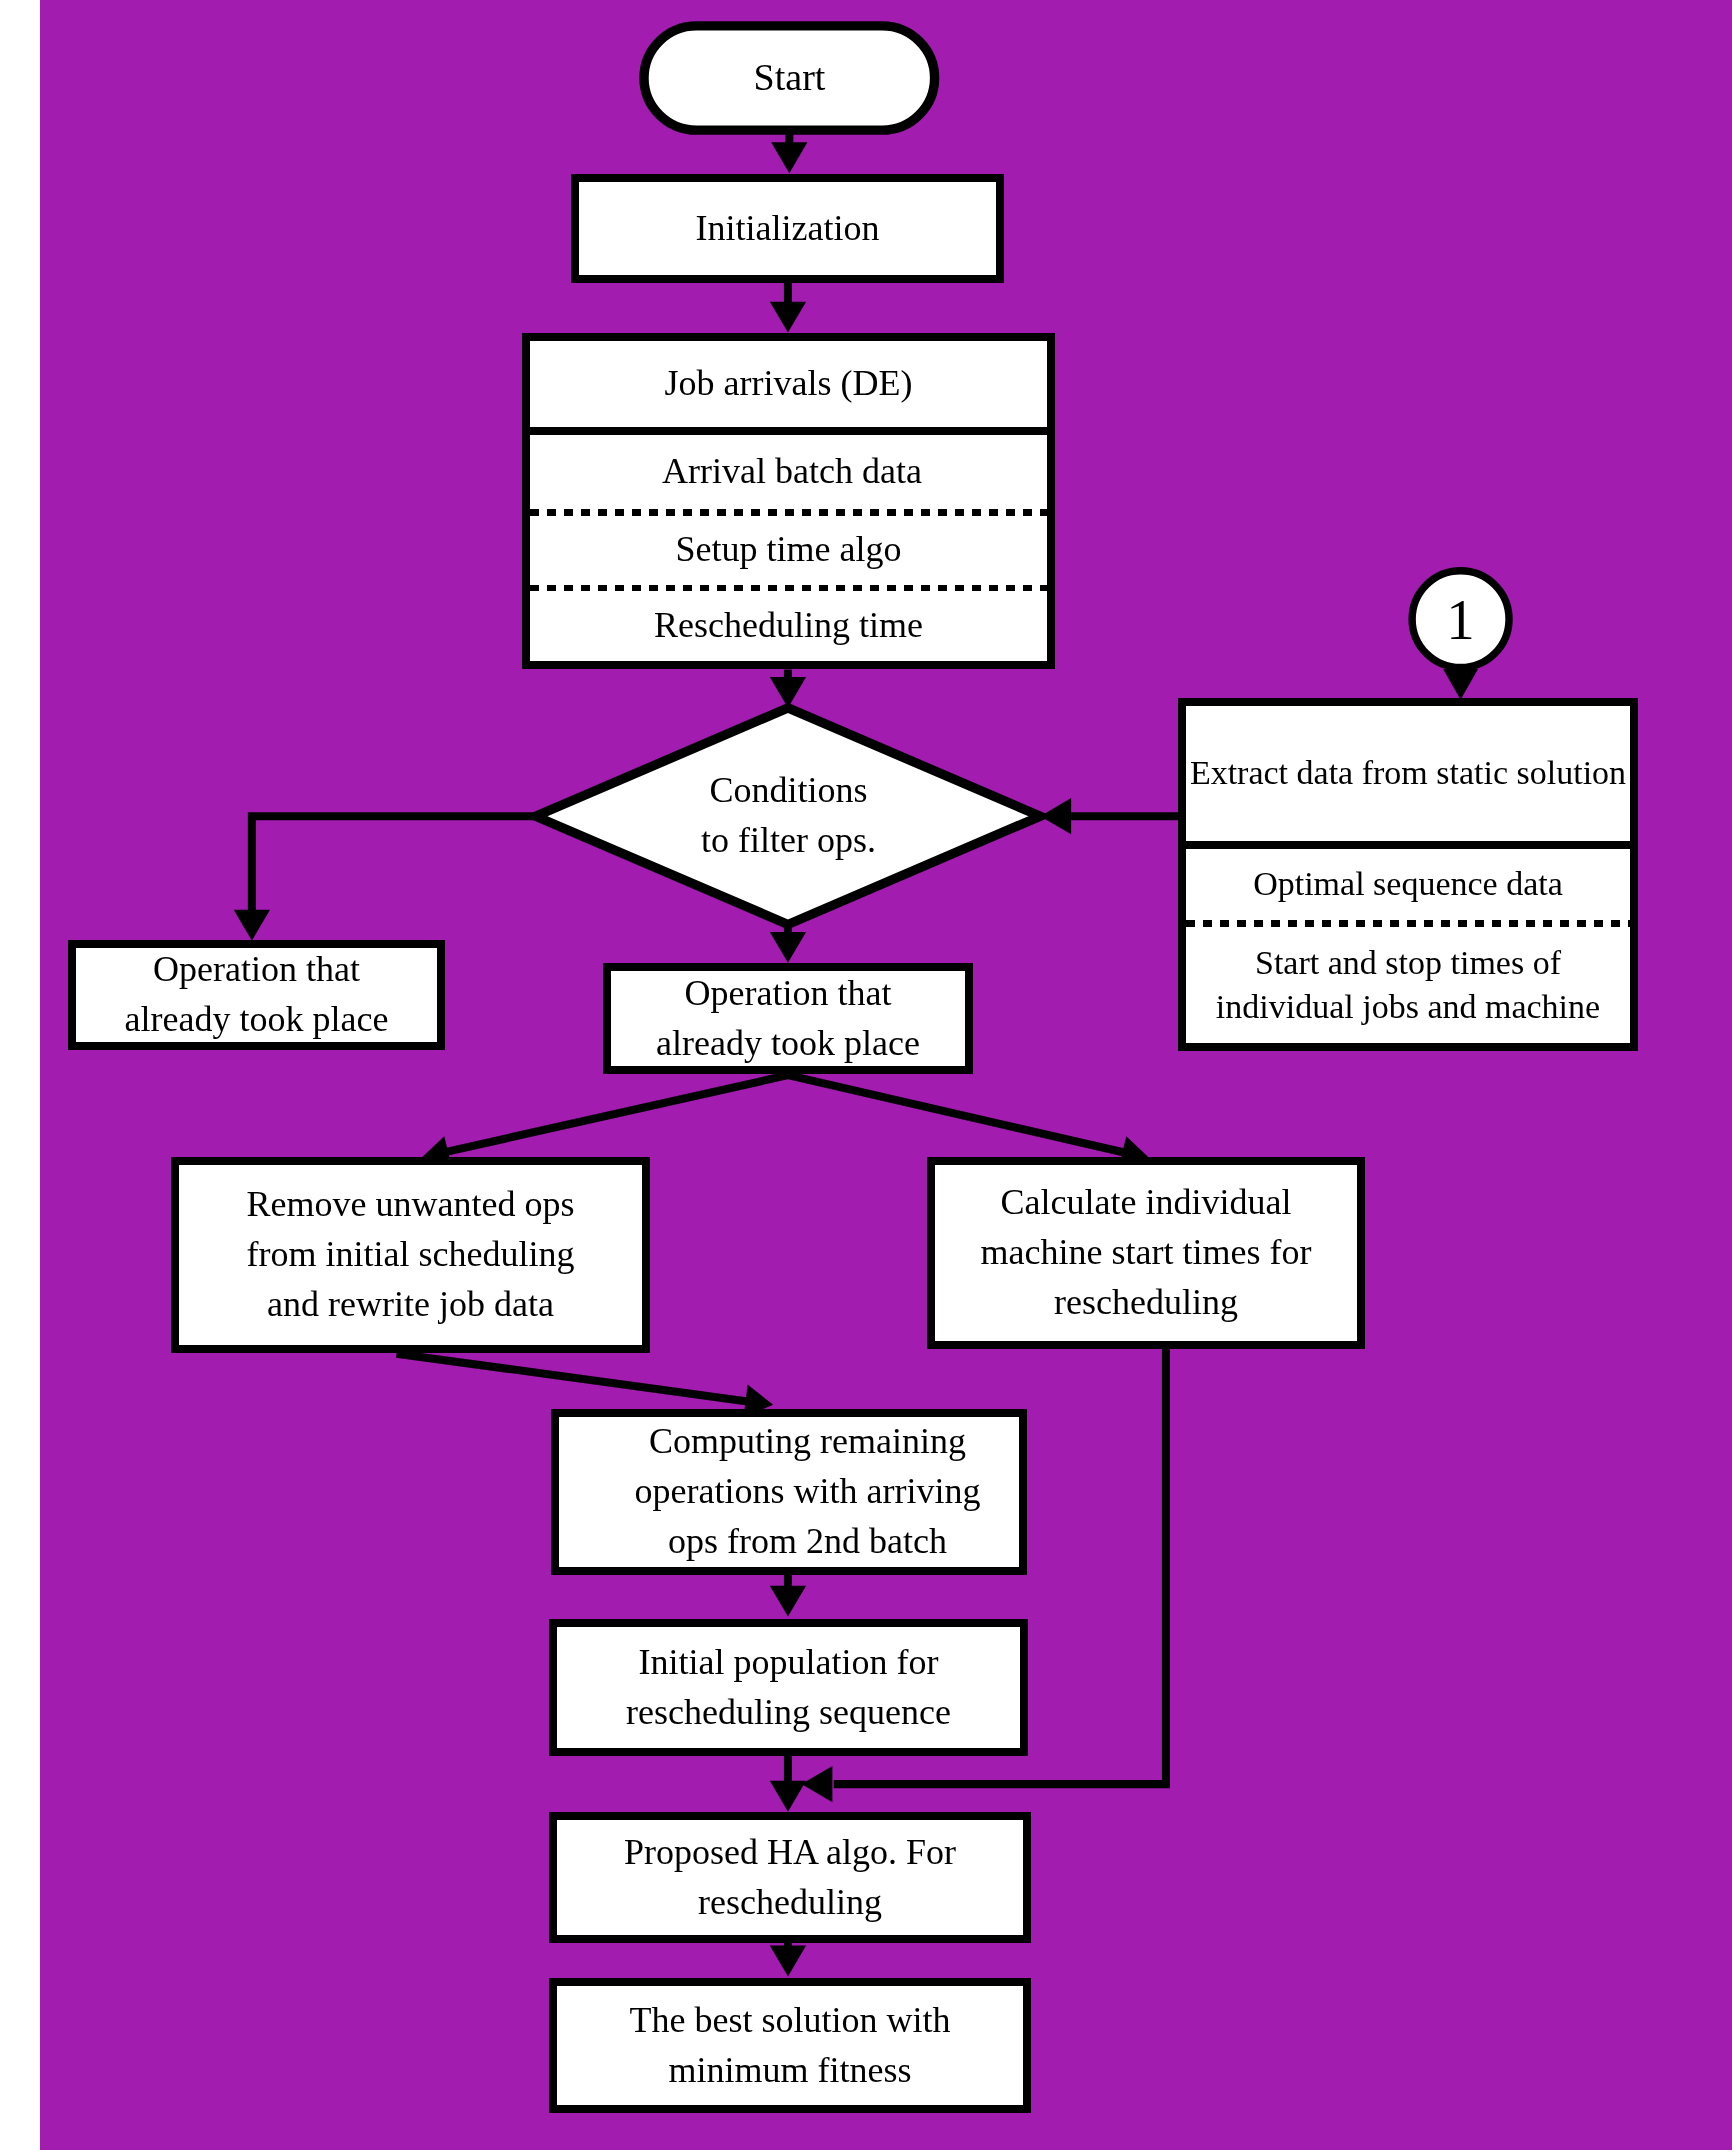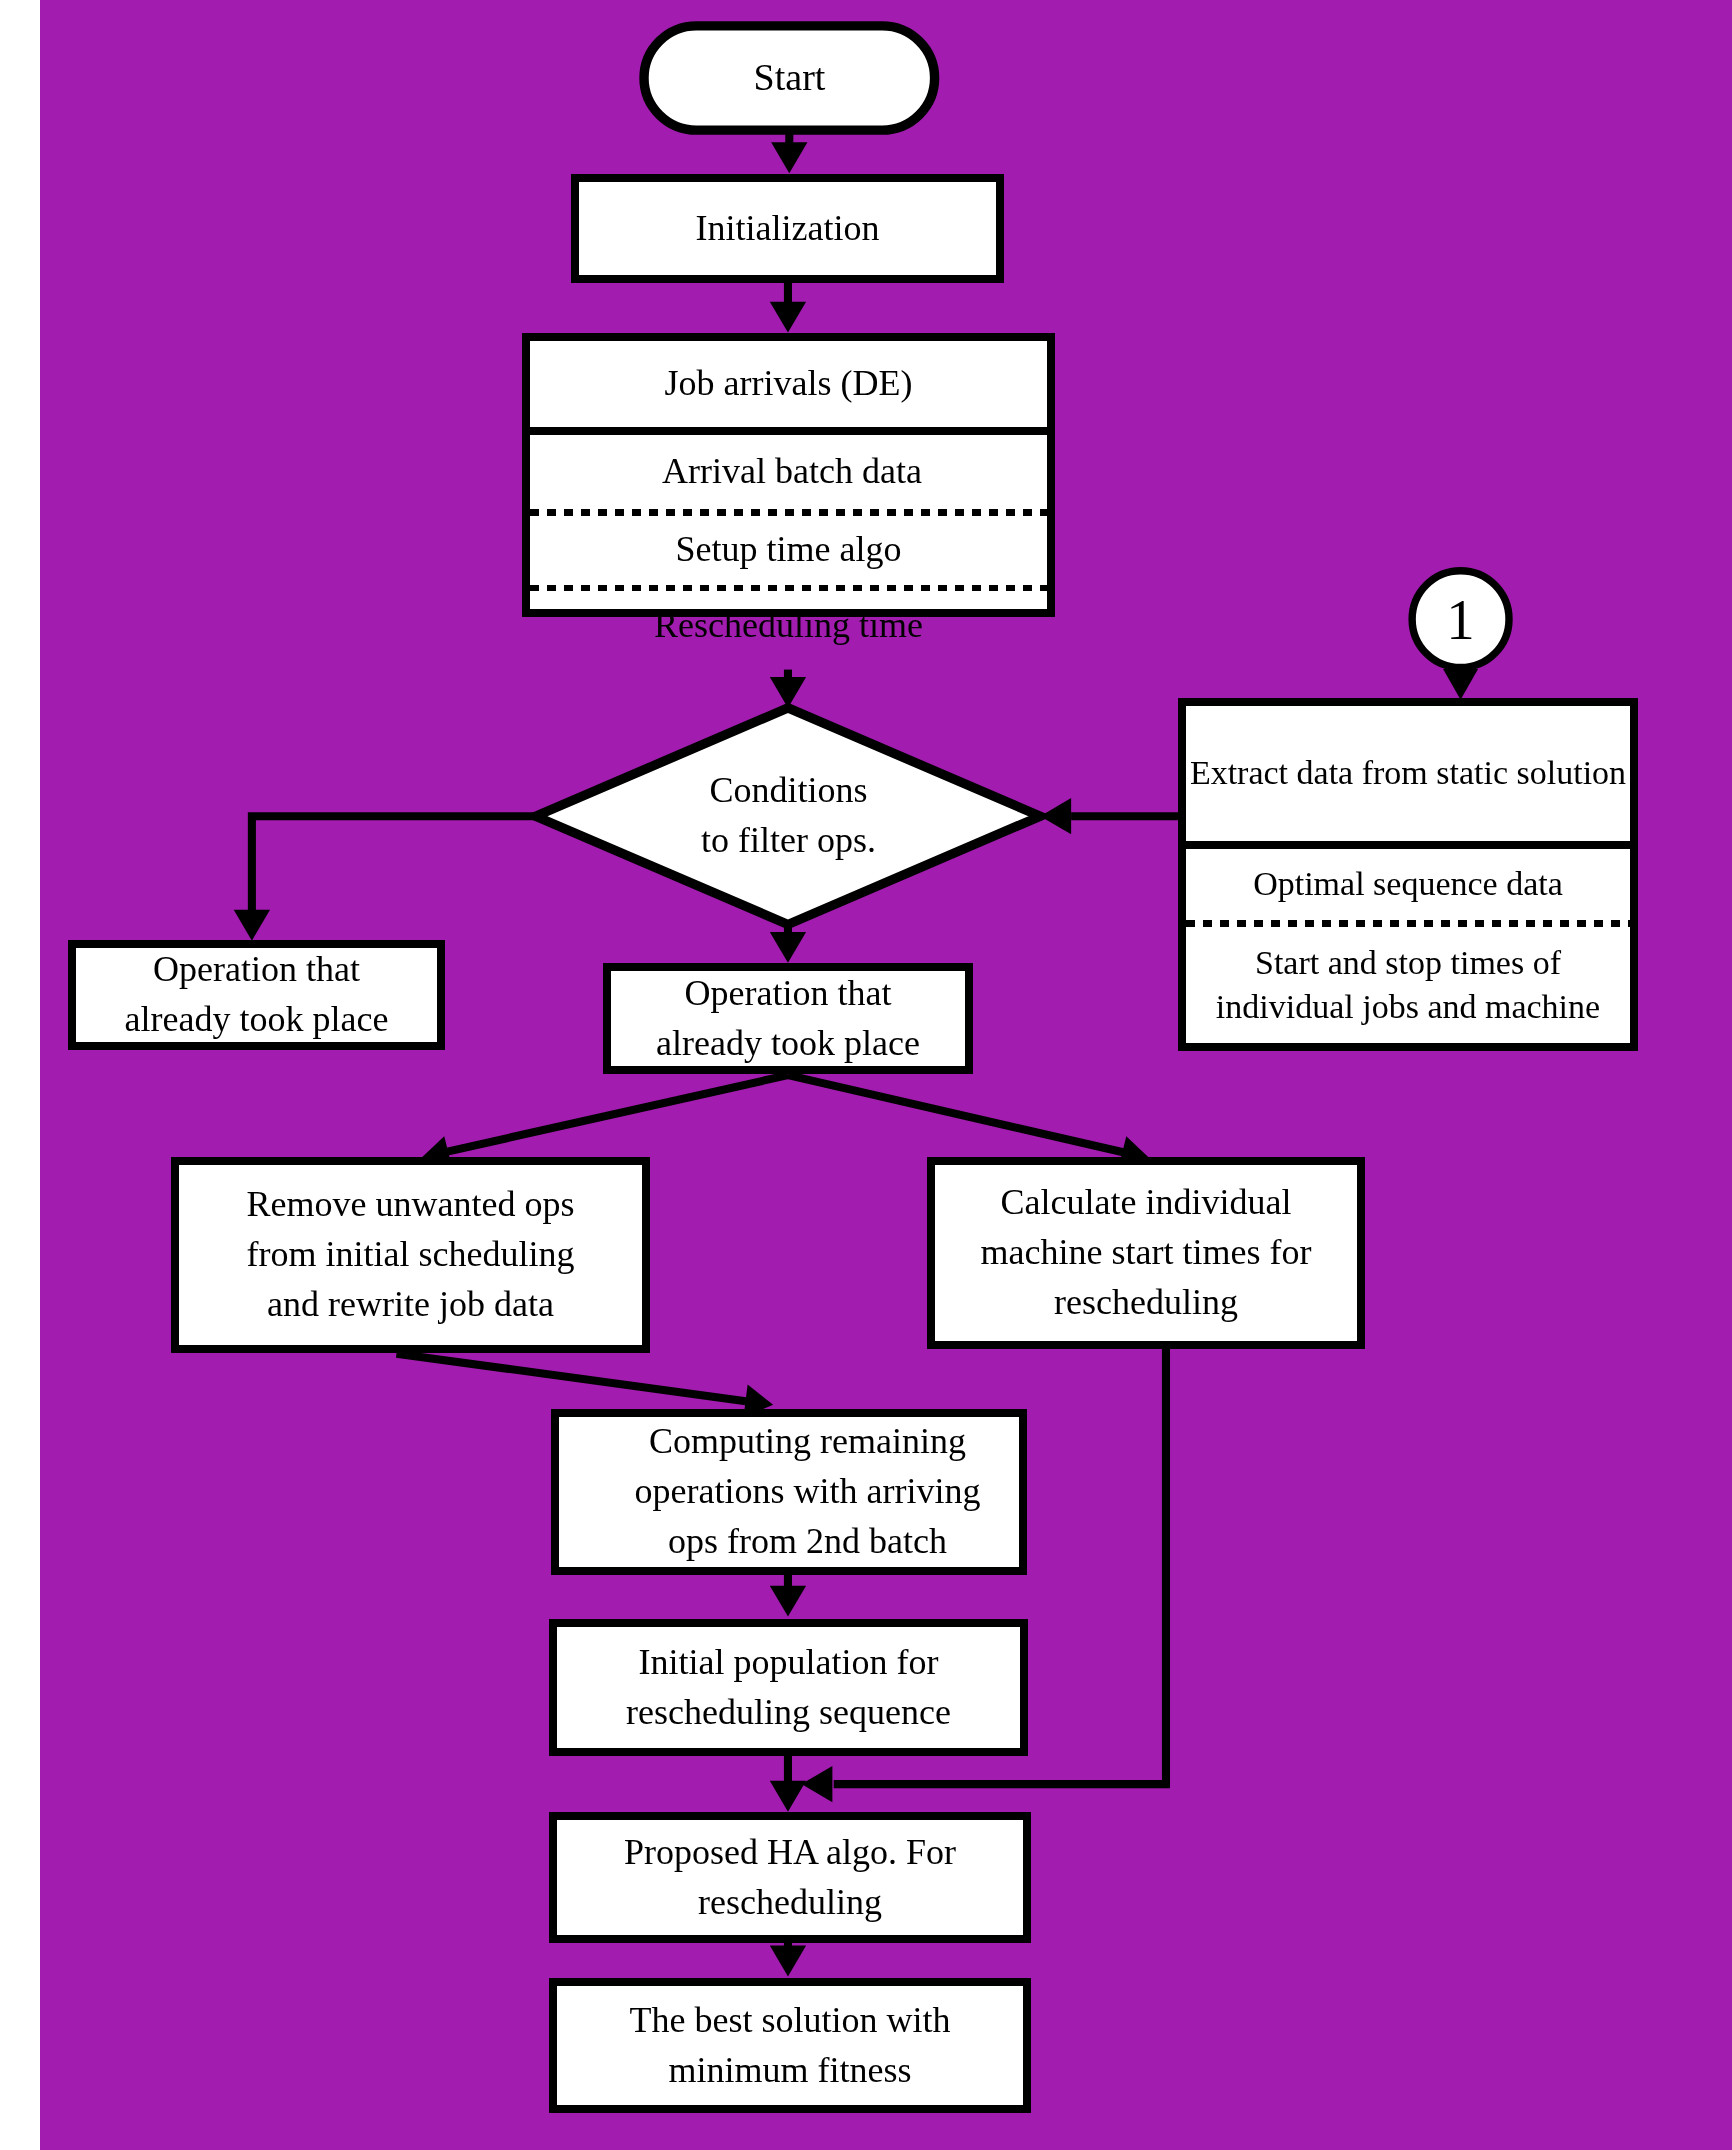--- a/index.html
+++ b/index.html
@@ -121,21 +121,21 @@
   <div class="floating" style="left:604px;top:25.6px;width:291px;height:104px;">
     <span class="label oval-label">Start</span>
   </div>
 
   <div class="box" style="left:531px;top:174px;width:433px;height:109px;">
     <div class="cell">
         <span class="label">Initialization</span>
       </div>
   </div>
 
-  <div class="box" style="left:482px;top:333px;width:533px;height:284px;">
+  <div class="box" style="left:482px;top:333px;width:533px;height:336px;">
     <div class="row" style="height:86px;">
         <span class="label">Job arrivals (DE)</span>
       </div>
     <div class="sep-solid"></div>
     <div class="row" style="height:74px;padding-left:7px;">
         <span class="label">Arrival batch data</span>
       </div>
     <div class="sep-dotted"></div>
     <div class="row" style="height:69px;">
         <span class="label">Setup time algo</span>

